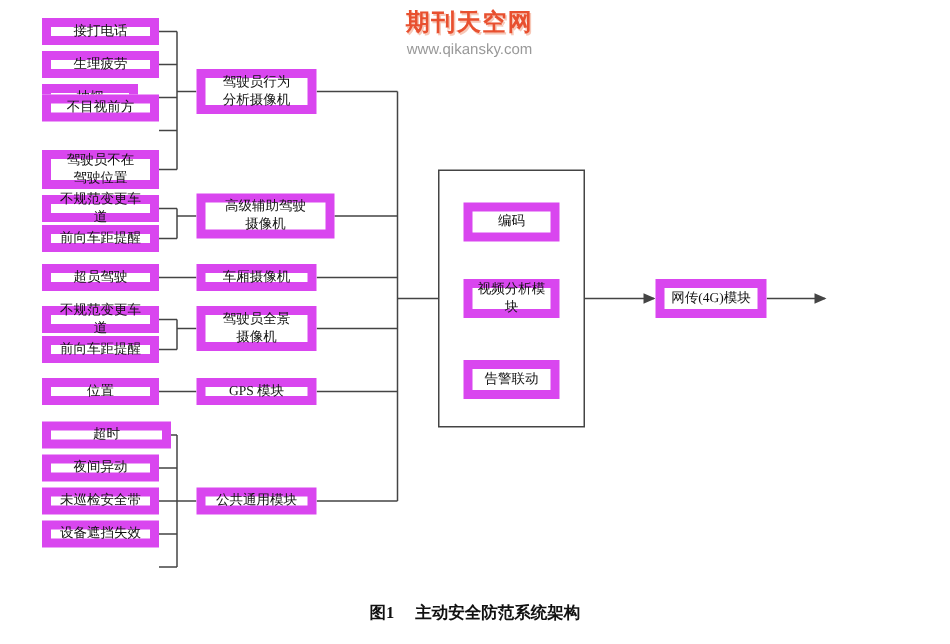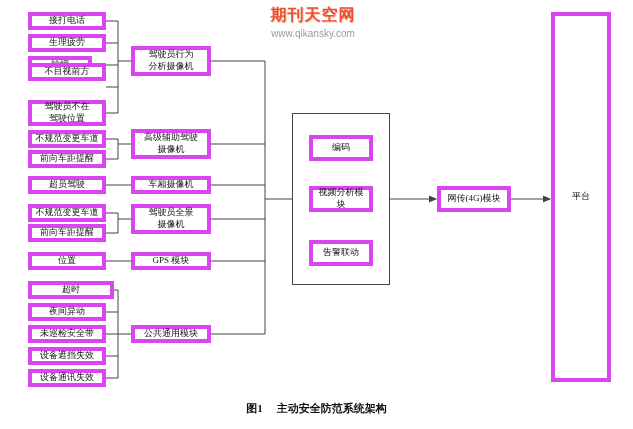--- a/index.html
+++ b/index.html
@@ -2,21 +2,21 @@
 <html><head>
 <meta charset="utf-8">
 <style>
   html,body{margin:0;padding:0;background:#fff;}
   #canvas{
     position:relative;width:633px;height:429px;background:#fff;
     font-family:"Liberation Serif","DejaVu Serif",serif;overflow:hidden;
   }
   #lines{position:absolute;left:0;top:0;width:633px;height:429px;z-index:0;}
   .box{
-    position:absolute;box-sizing:border-box;border:4px solid #d946ef;background:#fff;
+    position:absolute;box-sizing:border-box;border:6px solid #d946ef;background:#fff;
     display:flex;align-items:center;justify-content:center;text-align:center;
     font-size:9px;line-height:1.3;color:#111;white-space:pre-line;z-index:1;padding:3px;
   }
   .groupbox{position:absolute;box-sizing:border-box;border:1px solid #444;background:#fff;z-index:1;}
   .inner{z-index:2;}
   #watermark{position:absolute;left:248px;top:5px;width:130px;text-align:center;z-index:3;}
   #wm-title{
     font-family:Liberation Mono, monospace;
     font-size:16px;font-weight:bold;color:#e8502f;letter-spacing:1px;
     text-shadow:1px 1px 0 #f7c8b8;
@@ -83,38 +83,36 @@
   <div class="box" style="left:28px;top:130px;width:78px;height:18px">不规范变更车道</div>
   <div class="box" style="left:28px;top:150px;width:78px;height:18px">前向车距提醒</div>
   <div class="box" style="left:28px;top:176px;width:78px;height:18px">超员驾驶</div>
   <div class="box" style="left:28px;top:204px;width:78px;height:18px">不规范变更车道</div>
   <div class="box" style="left:28px;top:224px;width:78px;height:18px">前向车距提醒</div>
   <div class="box" style="left:28px;top:252px;width:78px;height:18px">位置</div>
   <div class="box" style="left:28px;top:281px;width:86px;height:18px">超时</div>
   <div class="box" style="left:28px;top:303px;width:78px;height:18px">夜间异动</div>
   <div class="box" style="left:28px;top:325px;width:78px;height:18px">未巡检安全带</div>
   <div class="box" style="left:28px;top:347px;width:78px;height:18px">设备遮挡失效</div>
-  <div class="box" style="left:28px;top:369px;width:78px;height:18px">设备通讯失效</div>
 
   <div class="box" style="left:131px;top:46px;width:80px;height:30px">驾驶员行为
 分析摄像机</div>
-  <div class="box" style="left:131px;top:129px;width:80px;height:30px">高级辅助驾驶
+  <div class="box" style="left:131px;top:129px;width:92px;height:30px">高级辅助驾驶
 摄像机</div>
   <div class="box" style="left:131px;top:176px;width:80px;height:18px">车厢摄像机</div>
   <div class="box" style="left:131px;top:204px;width:80px;height:30px">驾驶员全景
 摄像机</div>
   <div class="box" style="left:131px;top:252px;width:80px;height:18px">GPS 模块</div>
   <div class="box" style="left:131px;top:325px;width:80px;height:18px">公共通用模块</div>
 
   <div class="groupbox" style="left:292px;top:113px;width:98px;height:172px"></div>
   <div class="box inner" style="left:309px;top:135px;width:64px;height:26px">编码</div>
   <div class="box inner" style="left:309px;top:186px;width:64px;height:26px">视频分析模块</div>
   <div class="box inner" style="left:309px;top:240px;width:64px;height:26px">告警联动</div>
 
   <div class="box" style="left:437px;top:186px;width:74px;height:26px">网传(4G)模块</div>
 
-  <div class="box" style="left:551px;top:12px;width:60px;height:370px">平台</div>
 
   <div id="caption">
     <span class="fig">图1</span><span>主动安全防范系统架构</span>
   </div>
 
 </div>
 
 </body></html>

